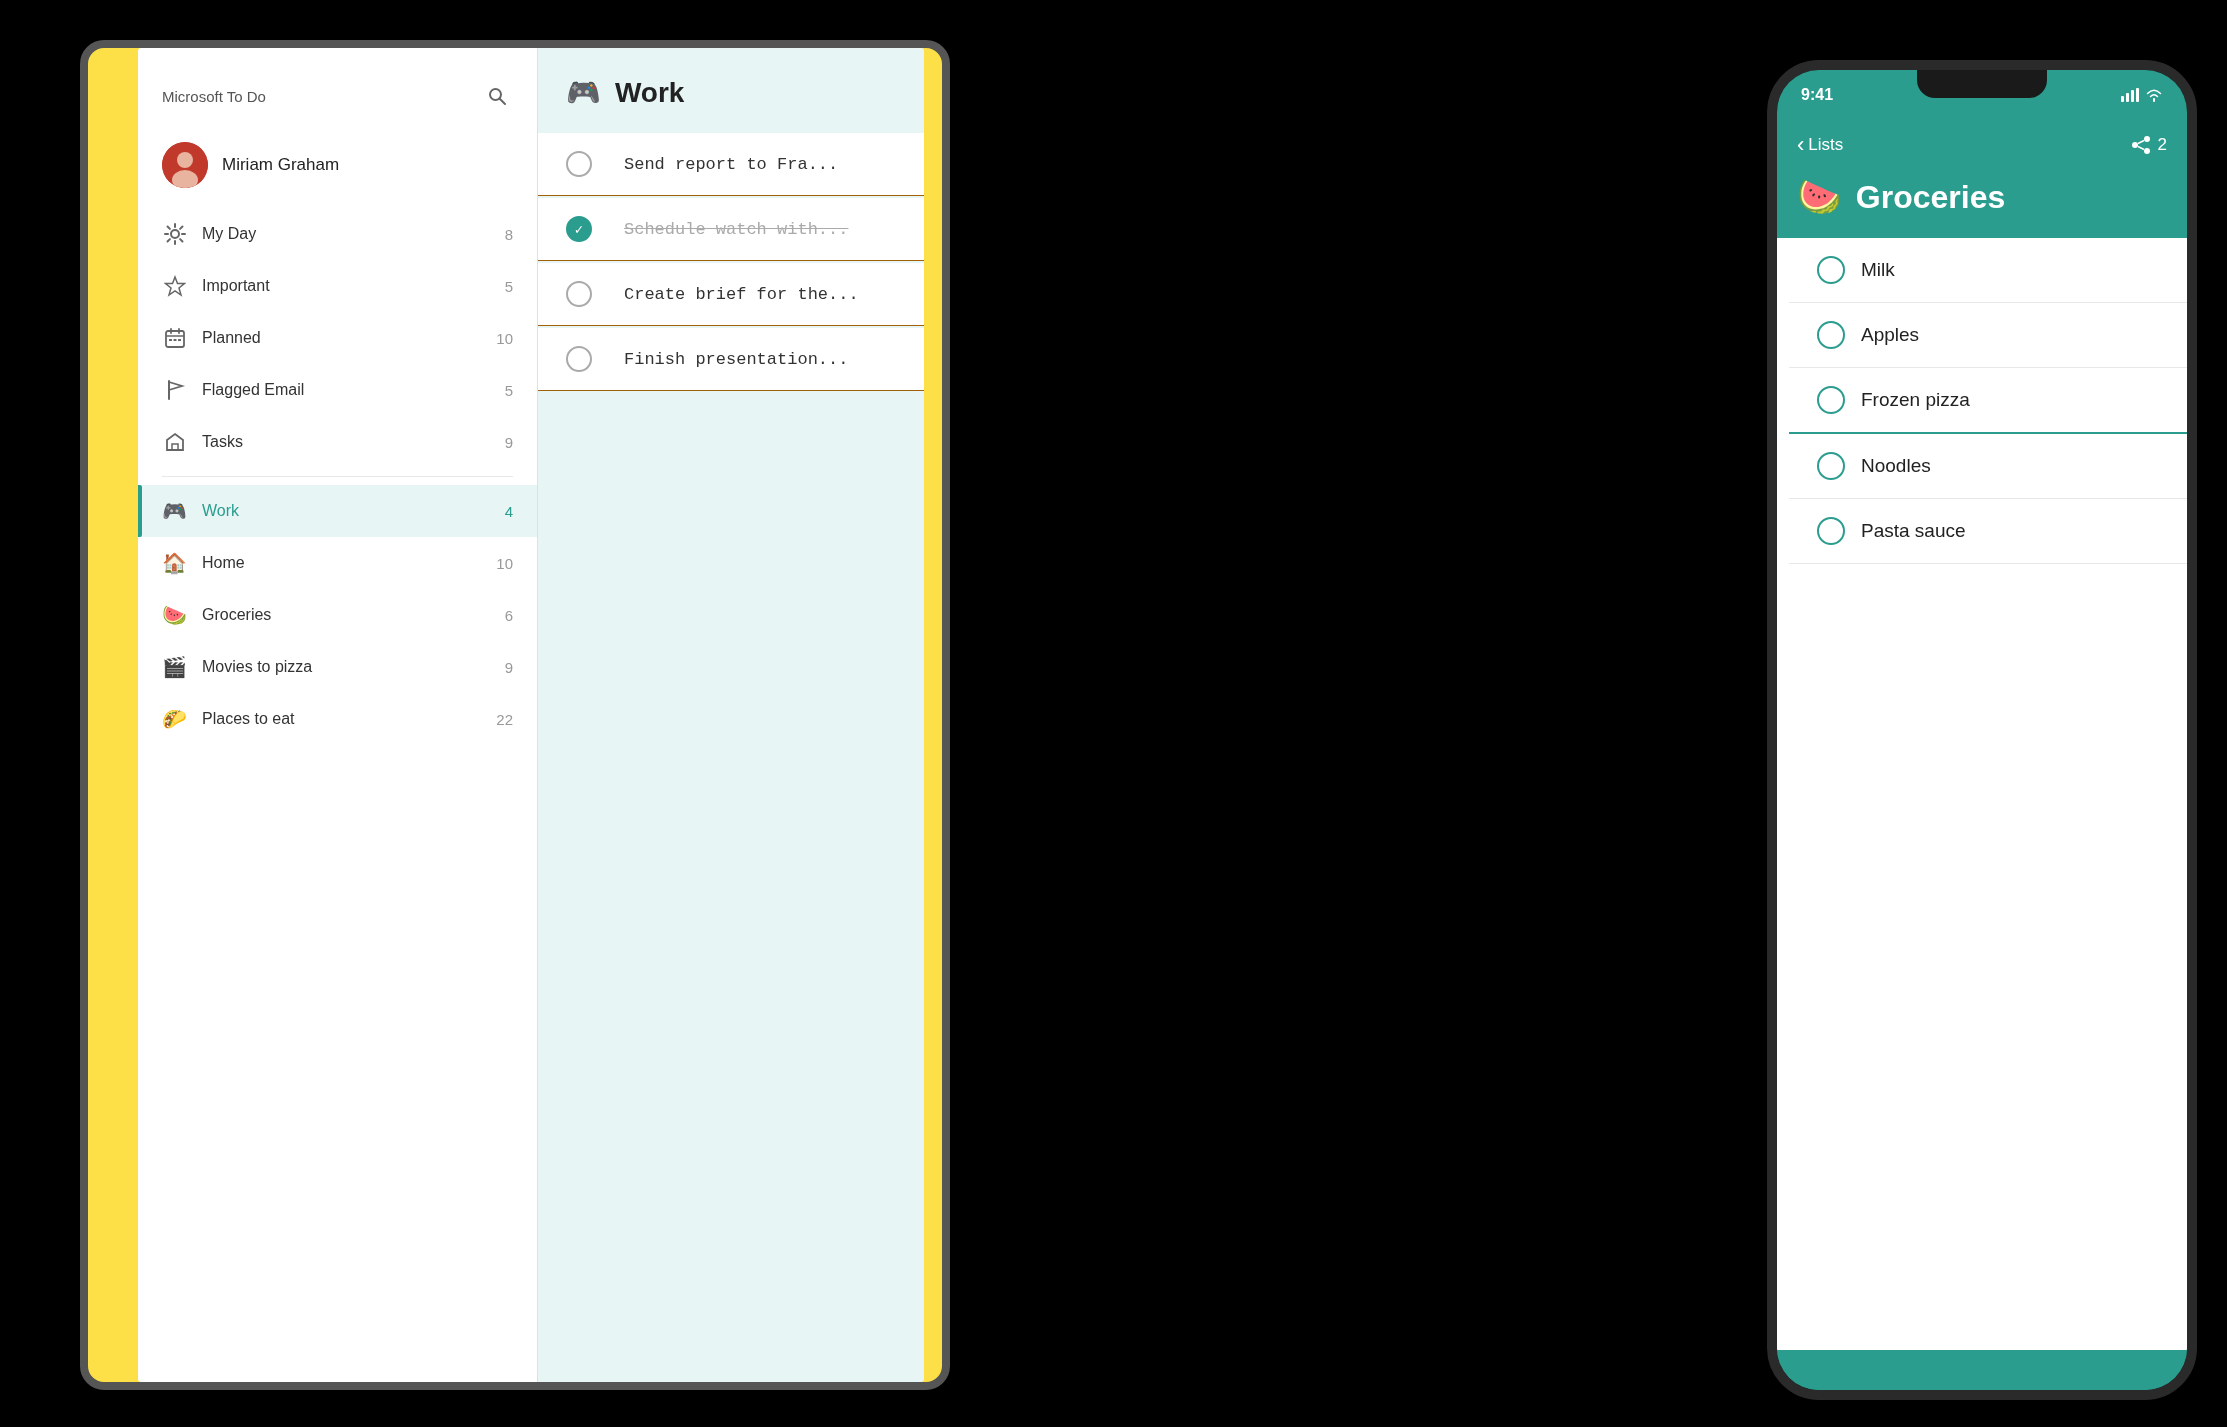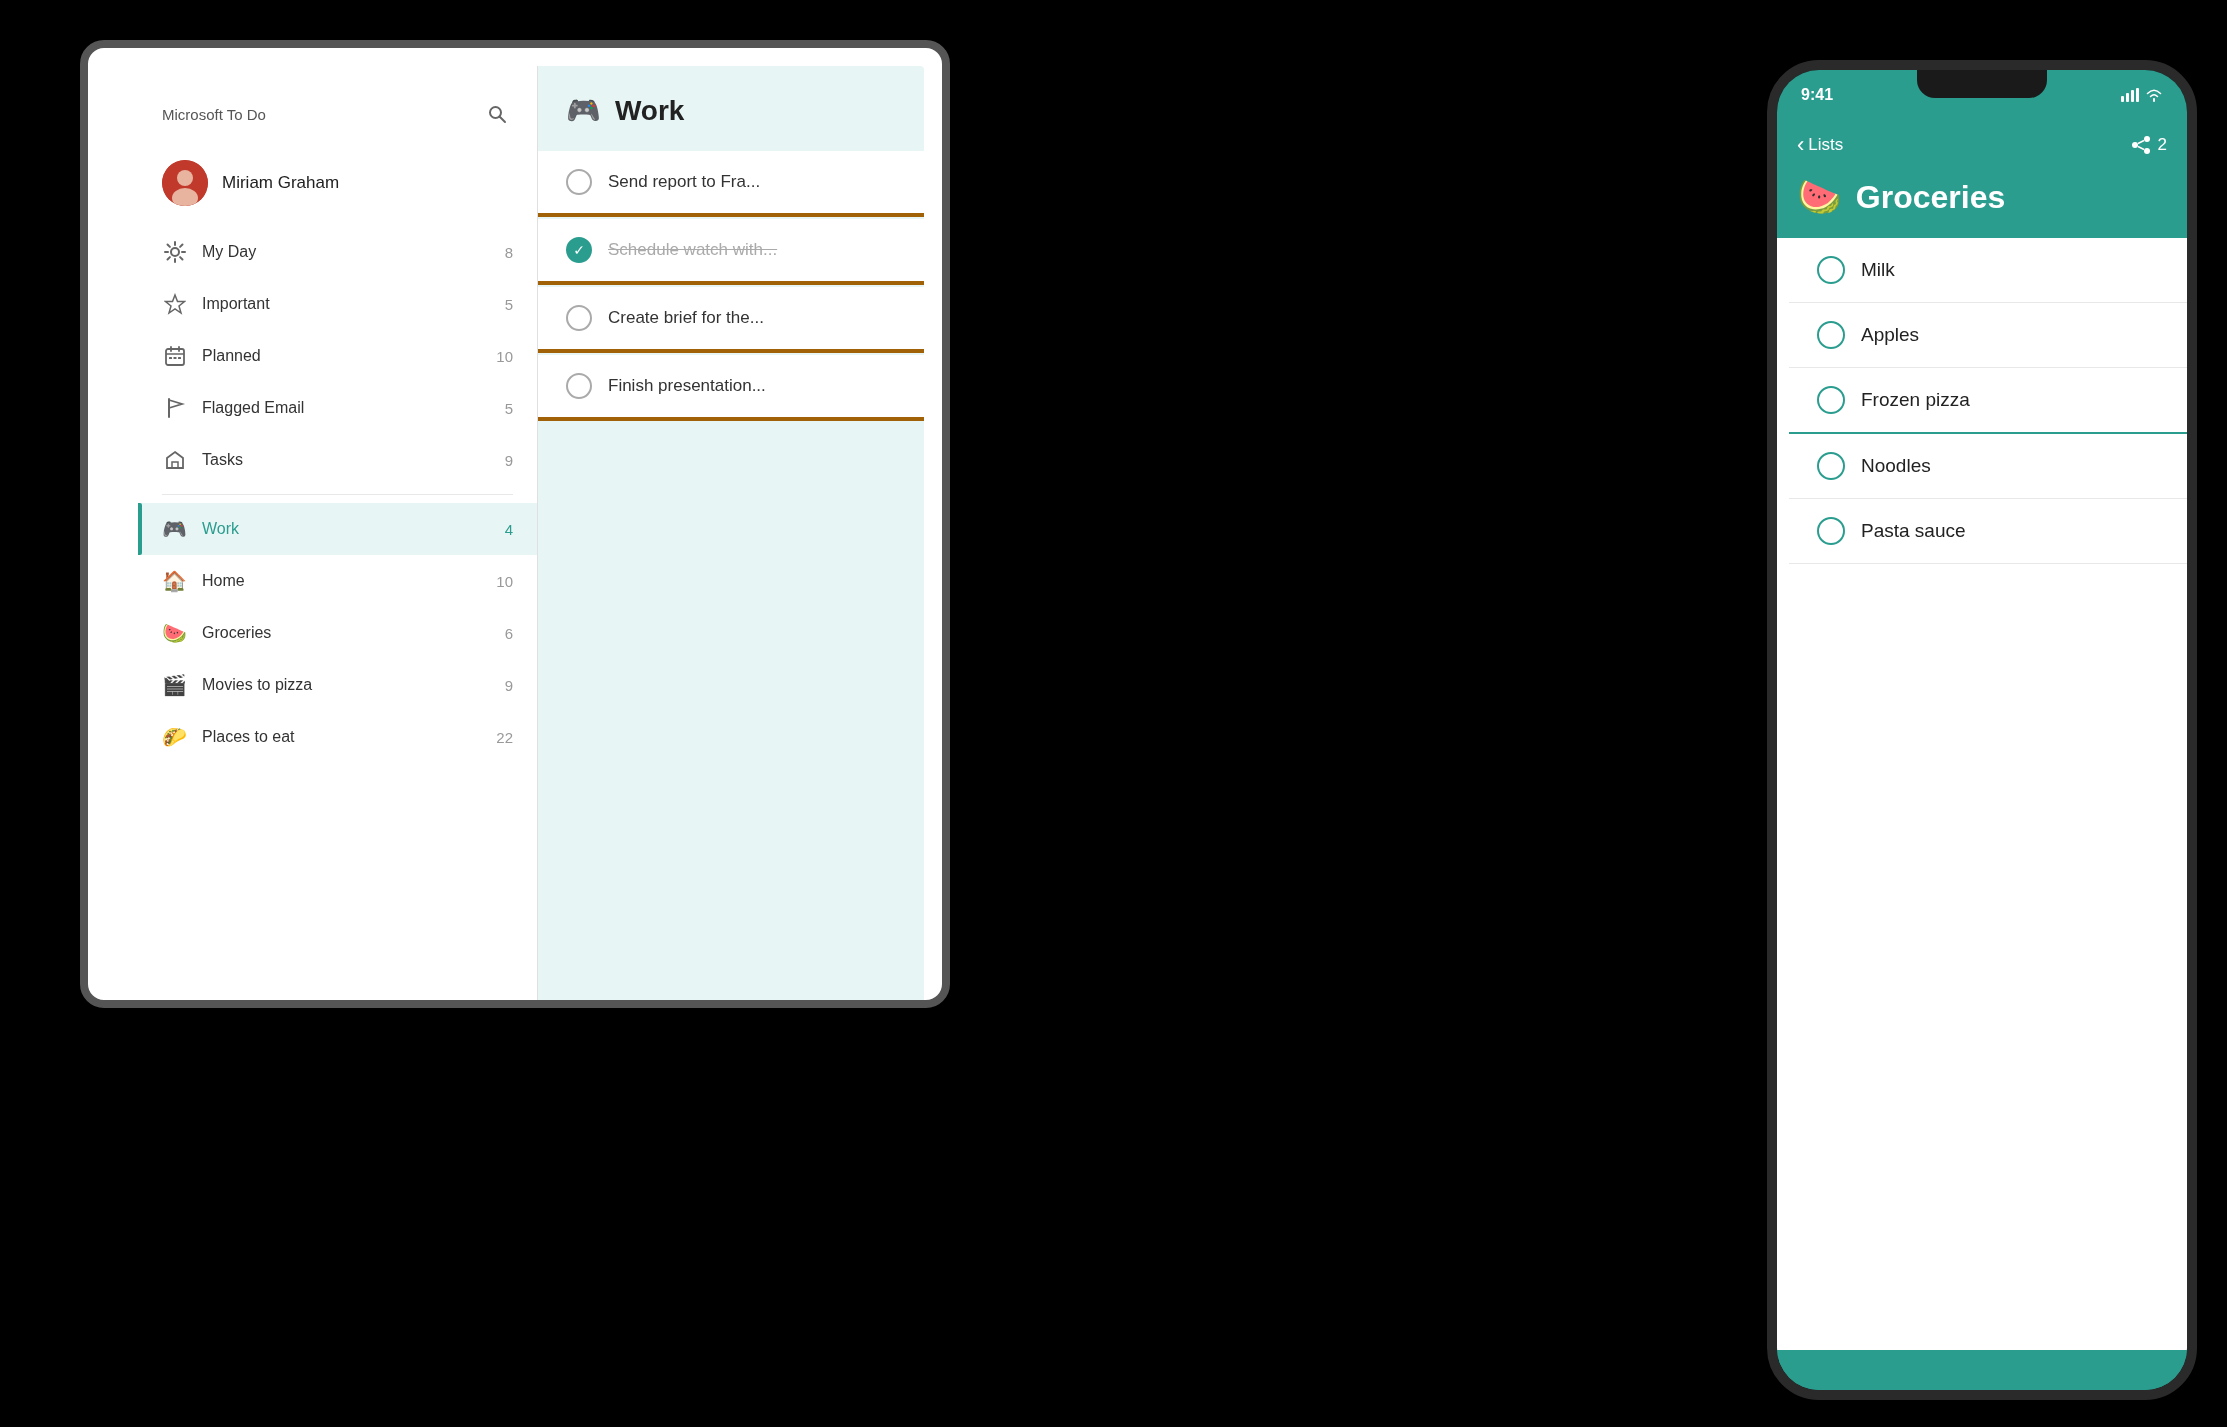--- a/index.html
+++ b/index.html
@@ -12,26 +12,27 @@
       overflow: hidden;
       position: relative;
     }
 
     
     .tablet {
       position: absolute;
       left: 80px;
       top: 40px;
       width: 870px;
-      height: 968px;
-      background: #ffffff;
+      height: 1350px;
+      background: #fde047;
       border-radius: 24px;
       border: 8px solid #555;
       overflow: hidden;
       display: flex;
+      align-items: center;
     }
 
     .tablet-inner {
       display: flex;
       width: 100%;
       height: 100%;
       background: #fff;
       margin: 18px 18px 18px 50px;
       border-radius: 4px;
       overflow: hidden;
@@ -204,22 +205,23 @@
       display: flex;
       flex-direction: column;
       gap: 2px;
     }
 
     .task-item {
       display: flex;
       align-items: center;
       padding: 18px 28px;
       background: #fff;
-      gap: 16px;
-      border-bottom: 4px solid #a16207;
+      gap: 32px;
+      border-bottom: 1px solid #a16207;
+      font-family: Liberation Mono, monospace;
     }
 
     .task-circle {
       width: 26px;
       height: 26px;
       border-radius: 50%;
       border: 2px solid #aaa;
       flex-shrink: 0;
       display: flex;
       align-items: center;

